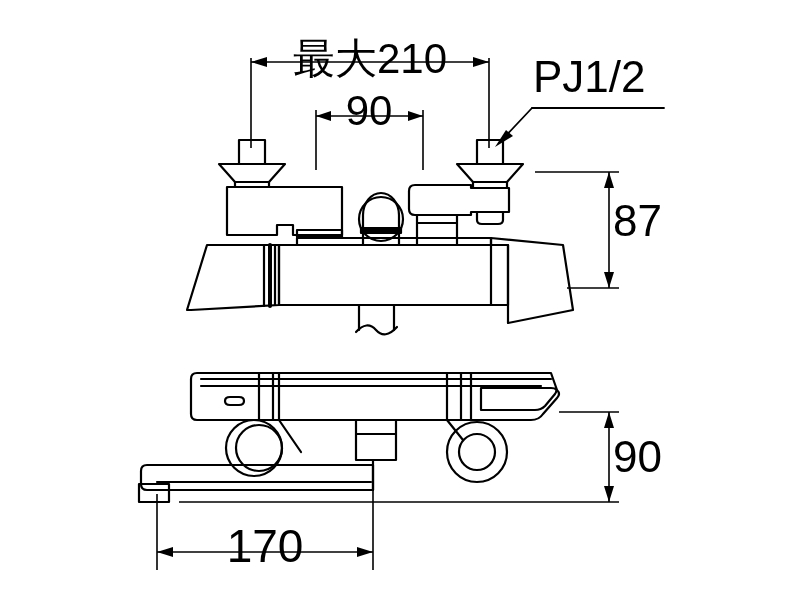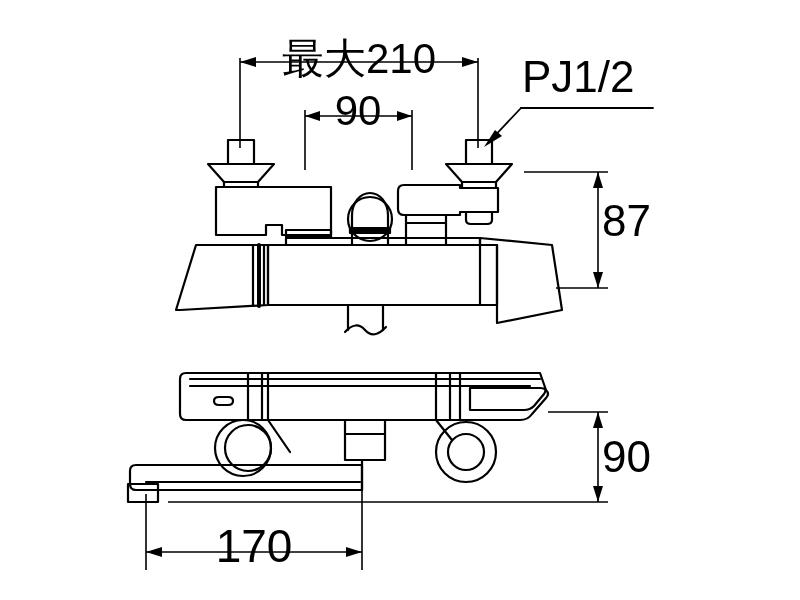--- a/index.html
+++ b/index.html
@@ -7,20 +7,21 @@
     padding: 0;
     background: #ffffff;
   }
   #page {
     position: relative;
     width: 692px;
     height: 600px;
     background: #ffffff;
     overflow: hidden;
     font-family: "Liberation Sans", "DejaVu Sans", sans-serif;
+    margin-left: 11px;
   }
   #drawing-svg {
     position: absolute;
     left: 0;
     top: 0;
     width: 800px;
     height: 600px;
     display: block;
   }
   .dim-text {

